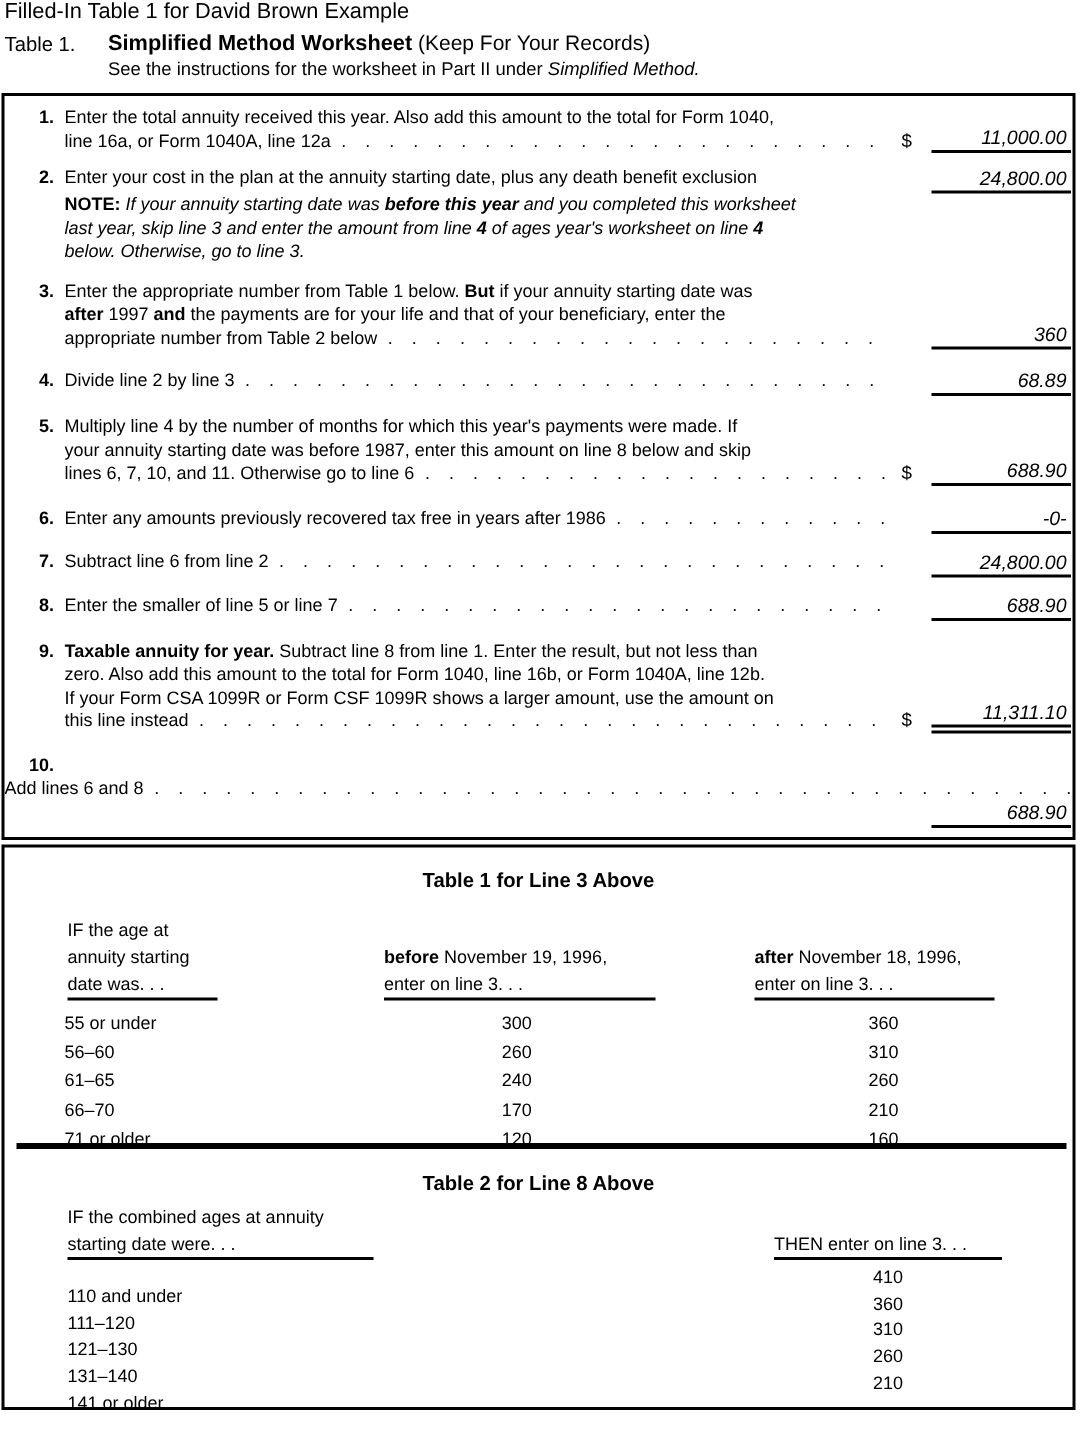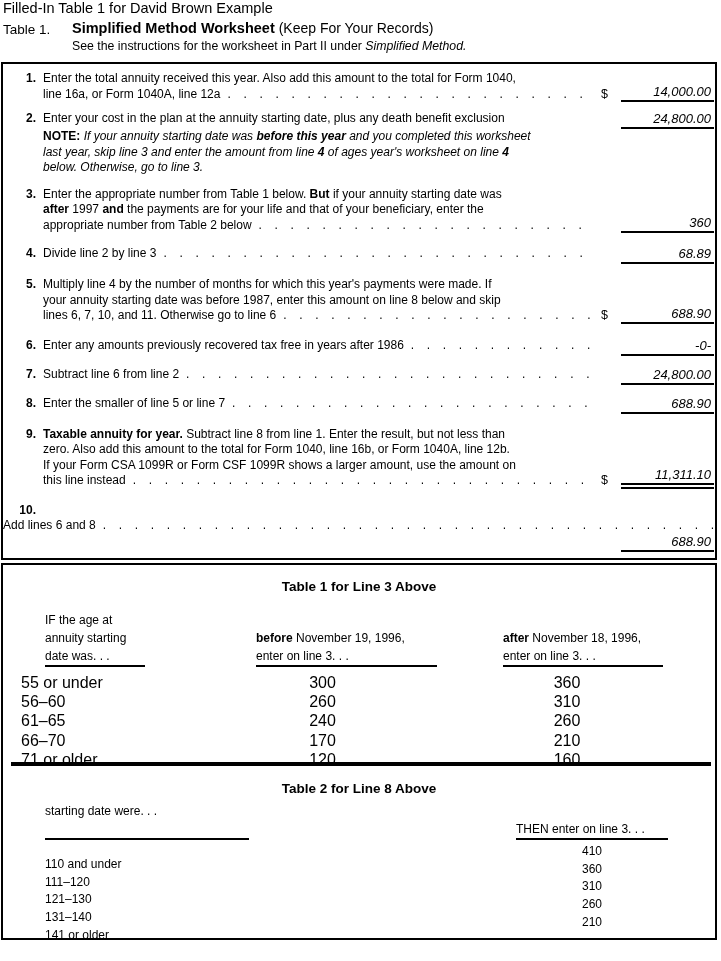--- a/index.html
+++ b/index.html
@@ -48,21 +48,21 @@
   
   #tablesbox { top:563px; height:377px; }
   .t-title { position:absolute; left:0; right:0; text-align:center; font-weight:bold; font-size:13.5px; line-height:18px; }
   #t1title { top:13px; }  #t2title { top:215px; }
 
   .t1col1hdr { position:absolute; left:42px;  top:46px; width:100px; height:54px; border-bottom:2px solid #000; font-size:12px; line-height:18px; }
   .t1span    { position:absolute; left:253px; top:46px; width:423px; text-align:center; font-weight:bold; font-size:12.3px; line-height:18px; }
   .t1col2hdr { position:absolute; left:253px; top:64px; width:181px; height:36px; border-bottom:2px solid #000; font-size:12px; line-height:18px; }
   .t1col3hdr { position:absolute; left:500px; top:64px; width:160px; height:36px; border-bottom:2px solid #000; font-size:12px; line-height:18px; }
   #t1rows { position:absolute; left:0; top:108px; right:0; }
-  .t1row  { display:flex; padding-left:18px; height:19.2px; font-size:16px; line-height:19.2px; }
+  .t1row  { display:flex; padding-left:40px; height:19.2px; font-size:12px; line-height:19.2px; }
   .t1age  { flex:none; width:211px; }
   .t1v1   { flex:none; width:181px; text-align:center; }
   .t1sp   { flex:none; width:66px; }
   .t1v2   { flex:none; width:176px; text-align:center; }
 
   .divider { position:absolute; left:8px; top:197px; width:700px; height:4px; background:#000; }
 
   .t2col1hdr { position:absolute; left:42px;  top:237px; width:204px; height:36px; border-bottom:2px solid #000; font-size:12px; line-height:18px; }
   .t2col2hdr { position:absolute; left:513px; top:255px; width:152px; height:18px; border-bottom:2px solid #000; font-size:12px; line-height:18px; }
   #t2rows { position:absolute; left:0; top:278px; right:0; }
@@ -83,21 +83,21 @@
       <div class="num">1.</div>
       <div class="wsbody">
         <div class="tline"><span>Enter the total annuity received this year. Also add this amount to the total for Form 1040,</span></div>
         <div class="tline last">
           <span class="segs"><span>line 16a, or Form 1040A, line 12a</span></span>
           <span class="leader">.  .  .  .  .  .  .  .  .  .  .  .  .  .  .  .  .  .  .  .  .  .  .  .  .  .  .  .  .  .  .  .  .  .  .  .  .  .  .  .  .  .  .  .  .  .  .  .  .  .  .  .  .  .  .</span>
         </div>
       </div>
       <div class="valcol">
         <span class="dollar">$</span>
-        <span class="amount u-single">14,000.00</span>
+        <span class="amount u-single">11,000.00</span>
       </div>
     </div>
     <div class="wsrow" style="margin-top: 9px;">
       <div class="num">2.</div>
       <div class="wsbody">
         <div class="tline"><span>Enter your cost in the plan at the annuity starting date, plus any death benefit exclusion</span></div>
       </div>
       <div class="valcol">
         <span class="dollar"></span>
         <span class="amount u-single">24,800.00</span>
@@ -282,20 +282,21 @@
         <span class="t1v1">120</span>
         <span class="t1sp"></span>
         <span class="t1v2">160</span>
       </div>
     </div>
 
   <div class="divider"></div>
 
   <div class="t-title" id="t2title">Table 2 for Line 8 Above</div>
   <div class="t2col1hdr">
+    <div>IF the combined ages at annuity</div>
     <div>starting date were. . .</div>
   </div>
   <div class="t2col2hdr">THEN enter on line 3. . .</div>
   <div id="t2rows">
       <div class="t2row">
         <span class="t2label">110 and under</span>
         <span class="t2val">410</span>
       </div>
       <div class="t2row">
         <span class="t2label">111–120</span>

